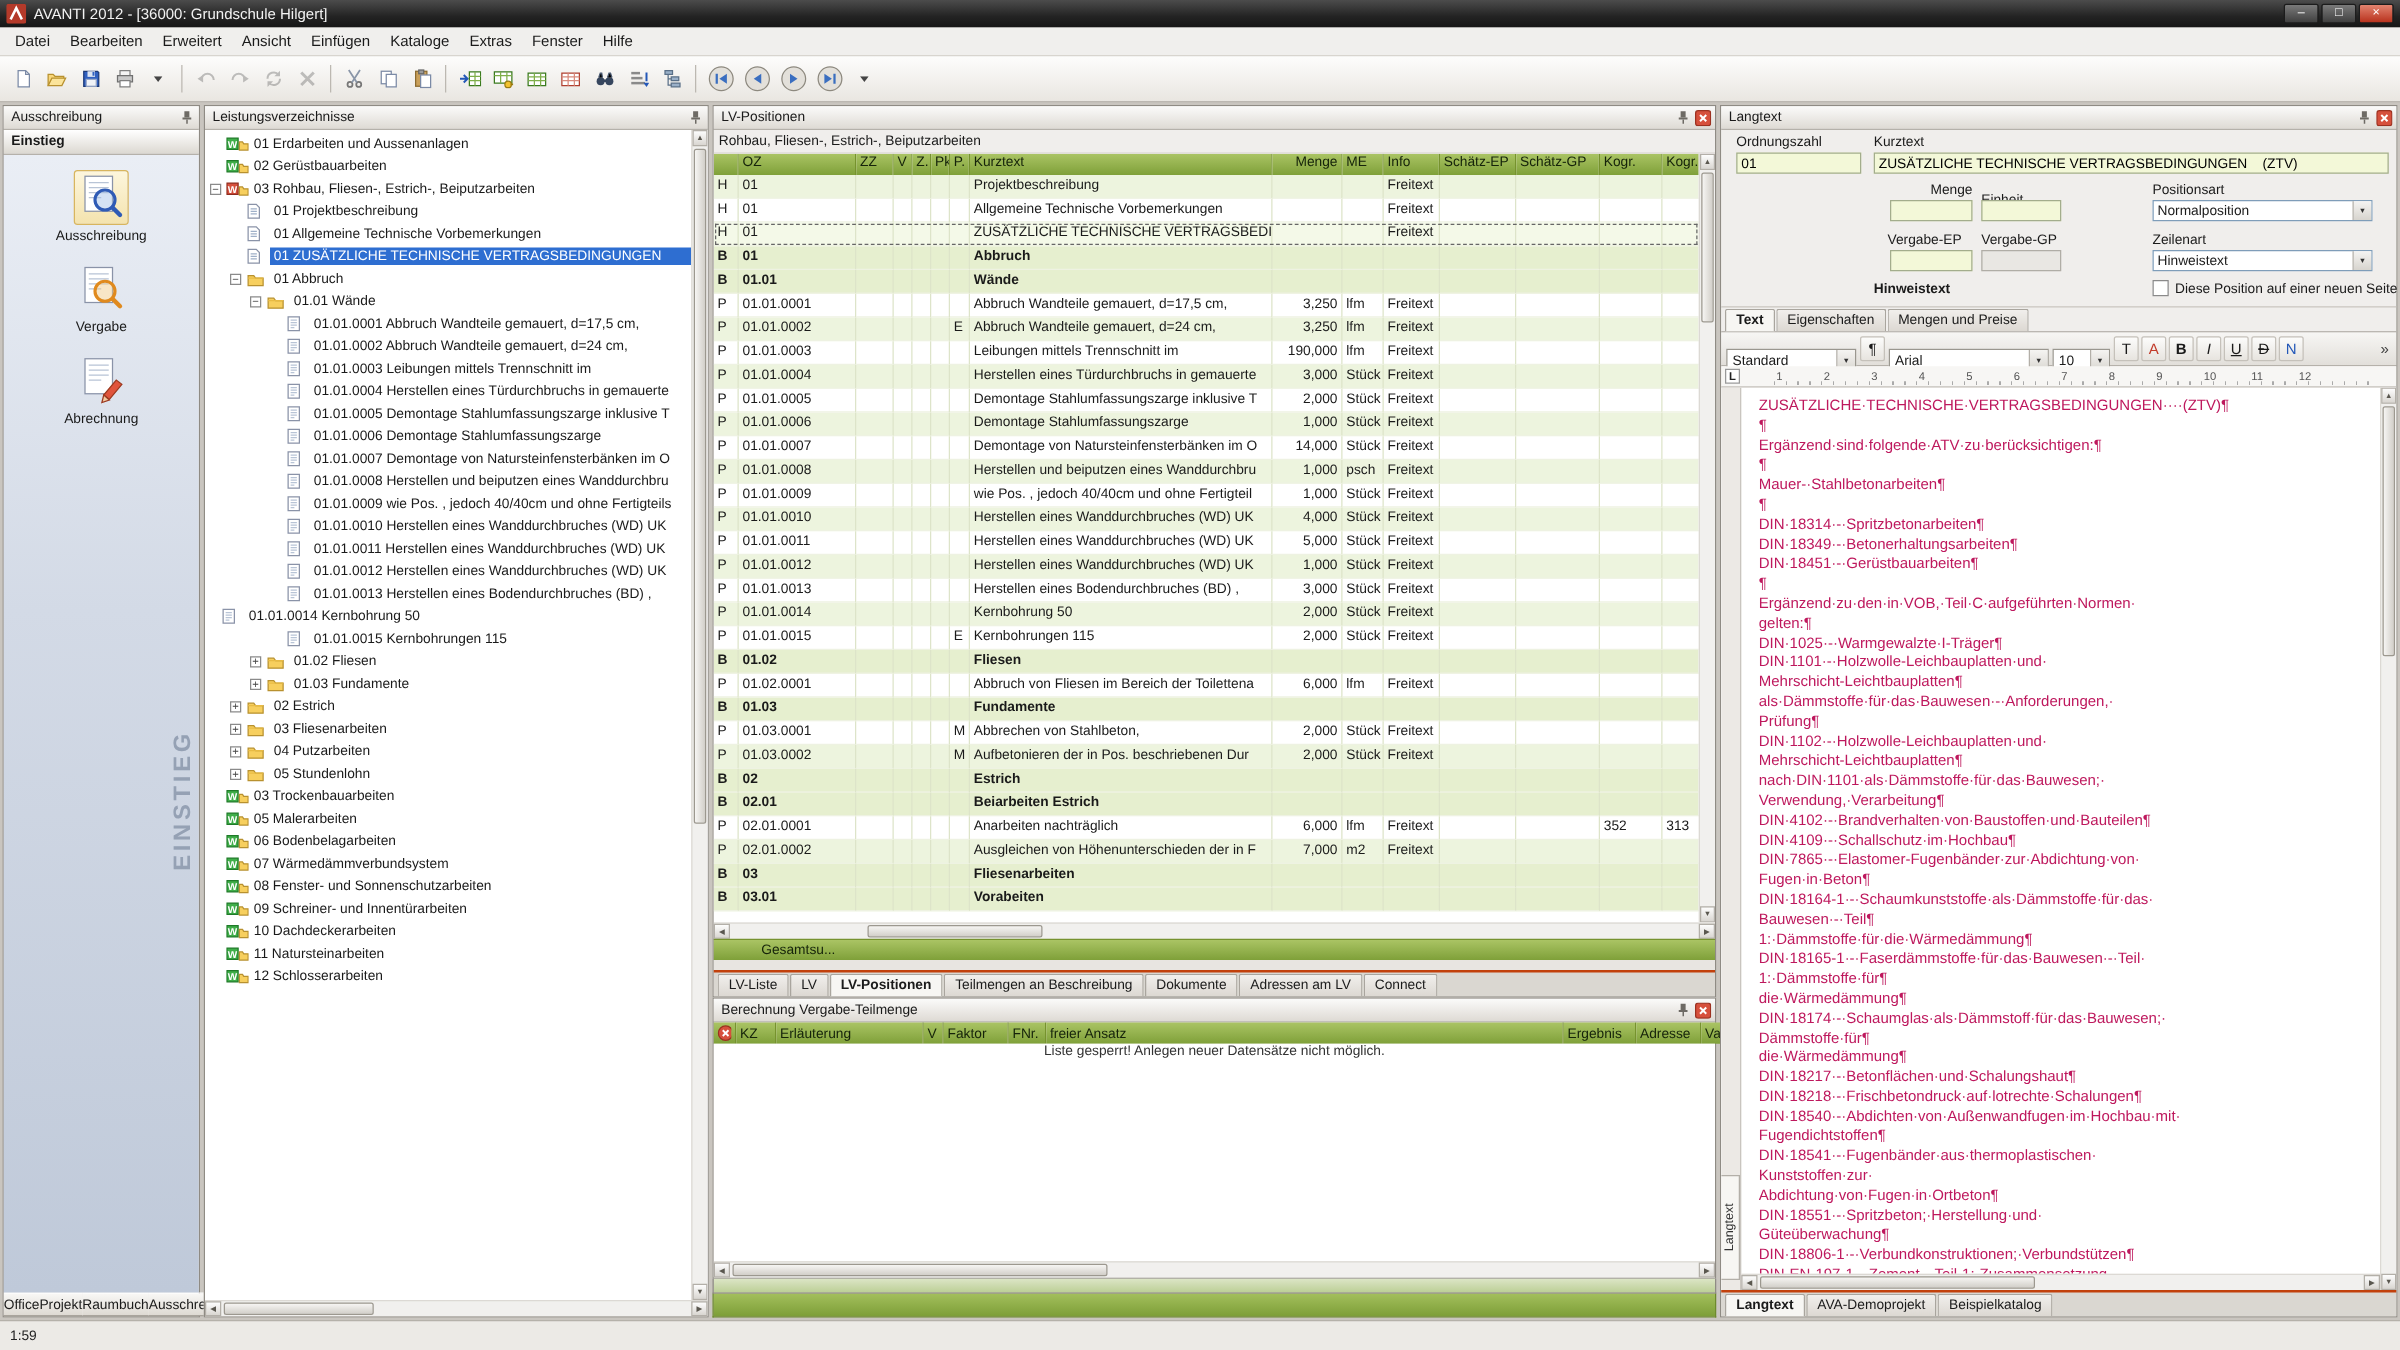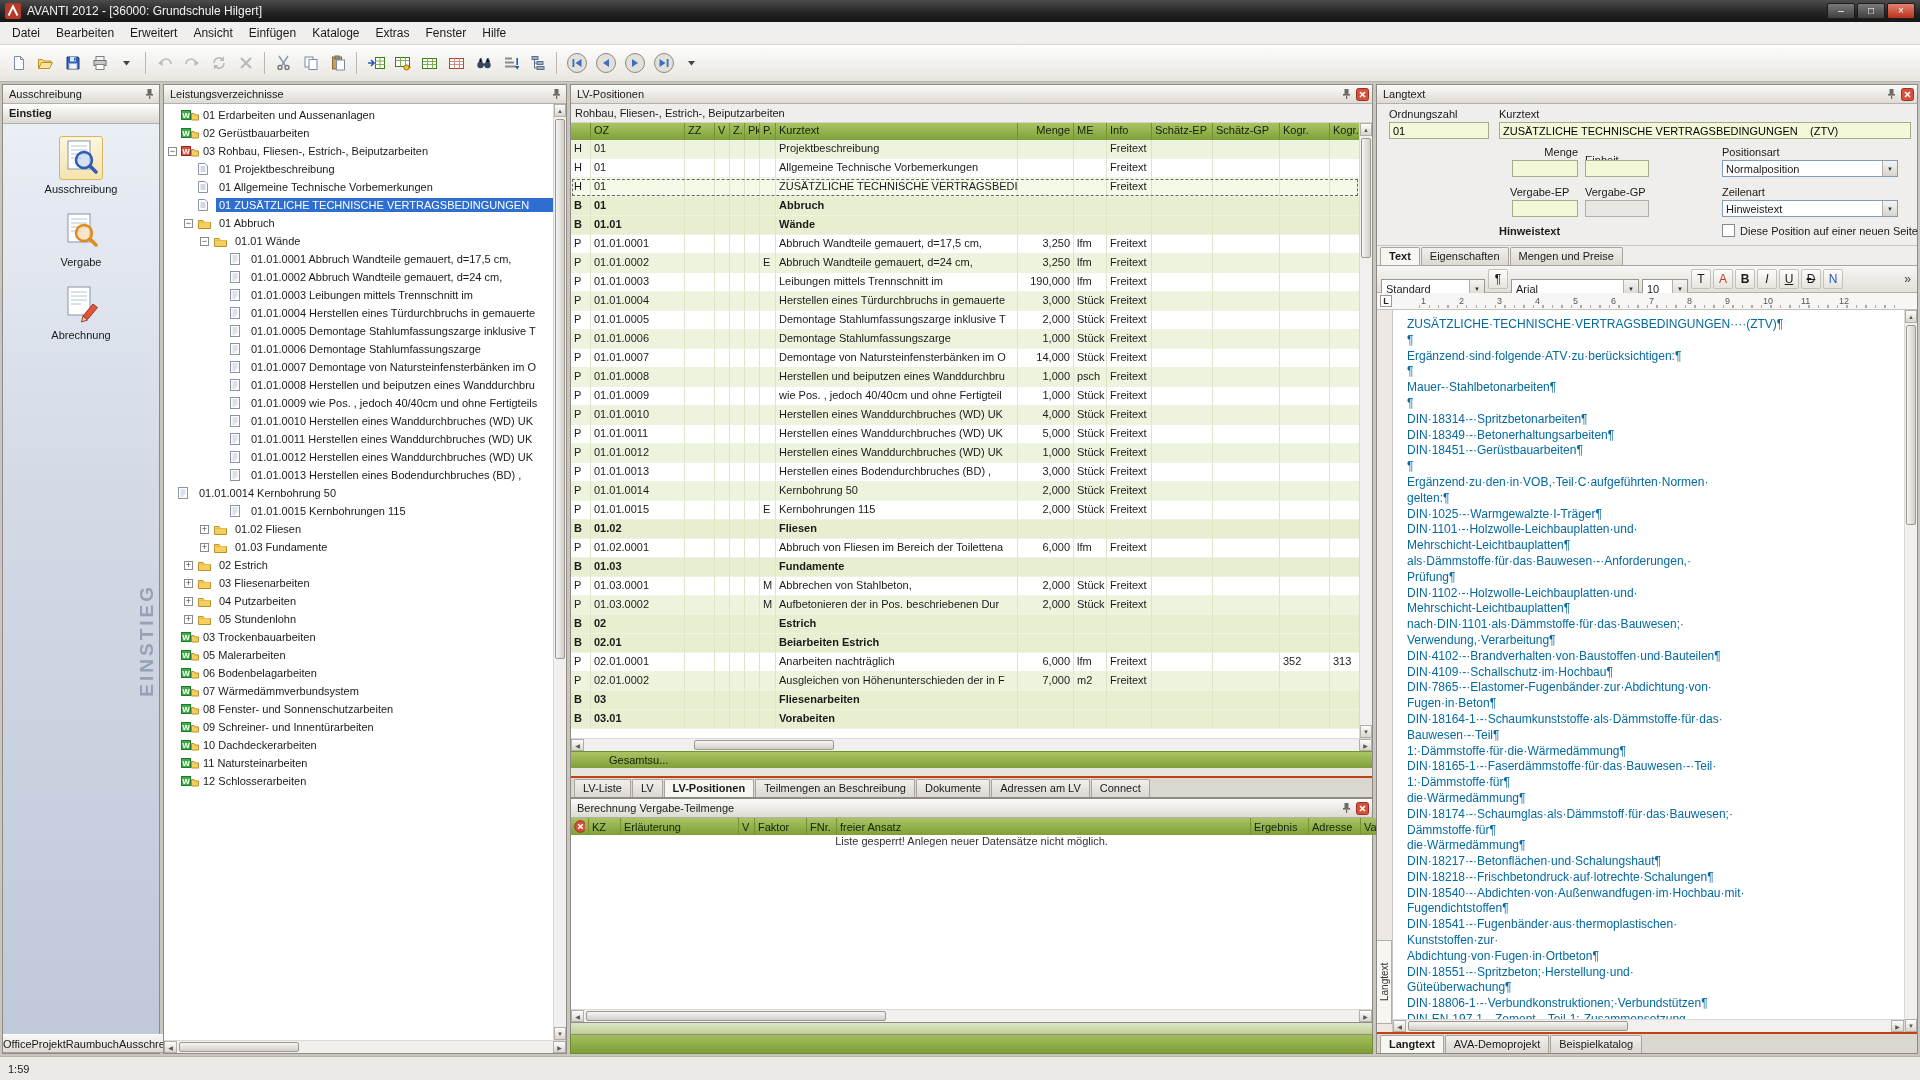--- a/index.html
+++ b/index.html
@@ -140,21 +140,21 @@
   .ruler-num { position:absolute; top:3px; }
   .ruler-ticks { position:absolute; left:42px; right:18px; top:12px; height:3px;
                  background:repeating-linear-gradient(to right,#aaa 0 1px,transparent 1px 9.5px); }
   .editor-wrap { flex:1; display:flex; overflow:hidden; background:#fff; }
   .side-strip { width:16px; flex:none; background:#ece9e5; border-right:1px solid #c9c5bf; display:flex;
                 flex-direction:column; justify-content:flex-end; }
   .side-tab { height:84px; margin-bottom:8px; background:#f7f6f3; border:1px solid #b3afa8; border-right:none;
               writing-mode:vertical-rl; transform:rotate(180deg); font-size:10px; display:flex;
               align-items:center; justify-content:center; color:#333; }
   .editor-col { flex:1; display:flex; flex-direction:column; min-width:0; }
-  .editor { flex:1; overflow:hidden; padding:7px 2px 0 14px; font-size:12px; line-height:15.8px; color:#0369a1; }
+  .editor { flex:1; overflow:hidden; padding:7px 2px 0 14px; font-size:12px; line-height:15.8px; color:#be185d; }
   .ed-line { white-space:pre; overflow:hidden; }
 
   .statusbar { height:24px; background:#eceae6; border-top:1px solid #b5b1aa; display:flex; align-items:center;
                padding-left:8px; font-size:11px; color:#222; }
 </style>
 </head>
 <body>
 
 <div class="titlebar">
   <span class="app-icon"><svg width="16" height="16">

